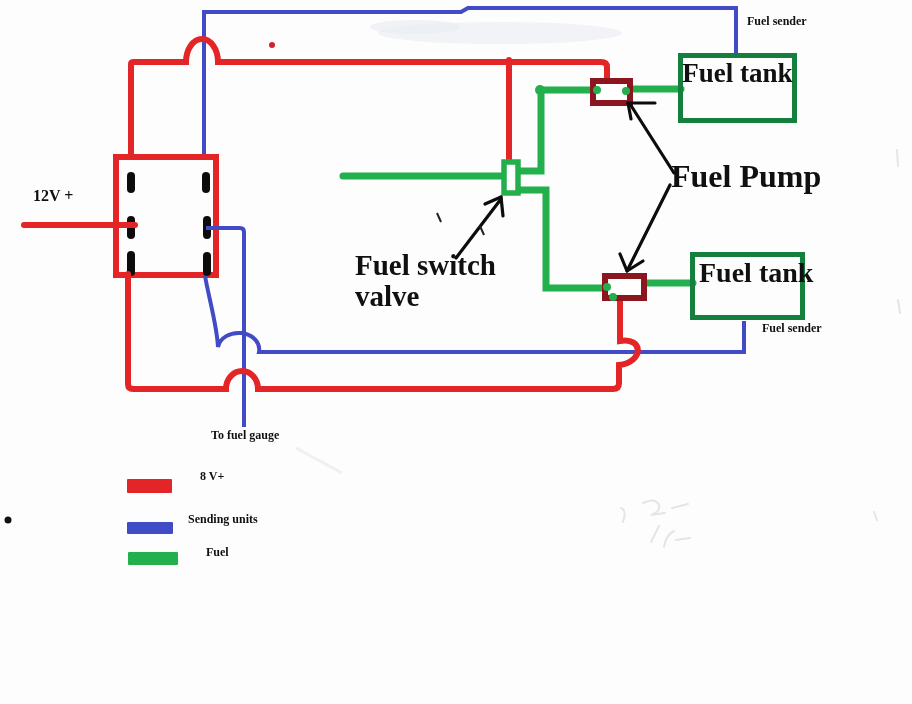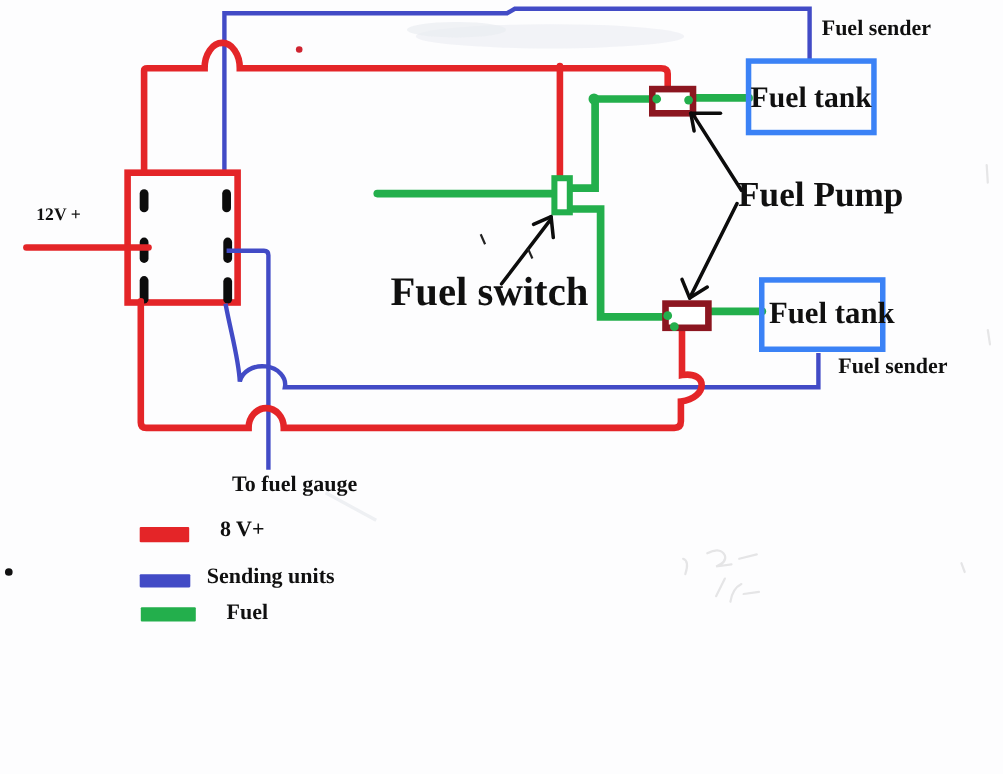--- a/index.html
+++ b/index.html
@@ -5,27 +5,27 @@
   html,body{margin:0;padding:0;background:#ffffff;}
   #stage{
     position:relative;width:912px;height:704px;background:#fdfdfe;overflow:hidden;
     font-family:"Liberation Serif","DejaVu Serif",serif;
   }
   #wires{position:absolute;left:0;top:0;}
   .lbl{
     position:absolute;font-weight:bold;color:#101010;white-space:nowrap;
     line-height:1.1;font-family:"Liberation Serif","DejaVu Serif",serif;
   }
-  .lbl-sm{font-size:20px;}
+  .lbl-sm{font-size:12px;}
   .lbl-xs{font-size:16px;}
   .lbl-lg{font-size:32px;}
-  .lbl-xl{font-size:37px;line-height:31px;}
+  .lbl-xl{font-size:29px;line-height:31px;}
   .tank{
-    position:absolute;border:5px solid #3b82f6;background:transparent;
-    display:flex;align-items:center;font-weight:bold;color:#101010;
+    position:absolute;border:5px solid #15803d;background:transparent;
+    display:flex;align-items:flex-start;font-weight:bold;color:#101010;
   }
   .tank .tank-label{font-size:27px;white-space:nowrap;}
   #tank-top{left:678px;top:53px;width:109px;height:60px;justify-content:center;}
   #tank-bottom{left:690px;top:252px;width:105px;height:58px;justify-content:flex-start;}
   #tank-bottom .tank-label{padding-left:4px;font-size:28px;overflow:visible;}
   .legend-swatch{position:absolute;border-radius:1px;}
   #legend-swatch-power{left:127px;top:479px;width:45px;height:14px;}
   #legend-swatch-sender{left:127px;top:522px;width:46px;height:12px;}
   #legend-swatch-fuel{left:128px;top:552px;width:50px;height:13px;}
 </style>
@@ -126,20 +126,21 @@
   </div>
   <div class="tank" id="tank-bottom">
     <span class="tank-label">Fuel tank</span>
   </div>
 
   <div class="lbl lbl-xs" style="left:33px;top:187px;">12V +</div>
   <div class="lbl lbl-sm" style="left:747px;top:15px;">Fuel sender</div>
   <div class="lbl lbl-lg" style="left:671px;top:159px;">Fuel Pump</div>
   <div class="lbl lbl-xl" style="left:355px;top:250px;">
     <span style="display:block;">Fuel switch</span>
+    <span style="display:block;">valve</span>
   </div>
   <div class="lbl lbl-sm" style="left:762px;top:322px;">Fuel sender</div>
   <div class="lbl lbl-sm" style="left:211px;top:429px;">To fuel gauge</div>
 
   <div>
     <div class="legend-swatch" id="legend-swatch-power" style="background: rgb(228, 37, 40);"></div>
     <div class="lbl lbl-sm" style="left:200px;top:470px;">8 V+</div>
     <div class="legend-swatch" id="legend-swatch-sender" style="background: rgb(66, 75, 198);"></div>
     <div class="lbl lbl-sm" style="left:188px;top:513px;">Sending units</div>
     <div class="legend-swatch" id="legend-swatch-fuel" style="background: rgb(35, 175, 76);"></div>

